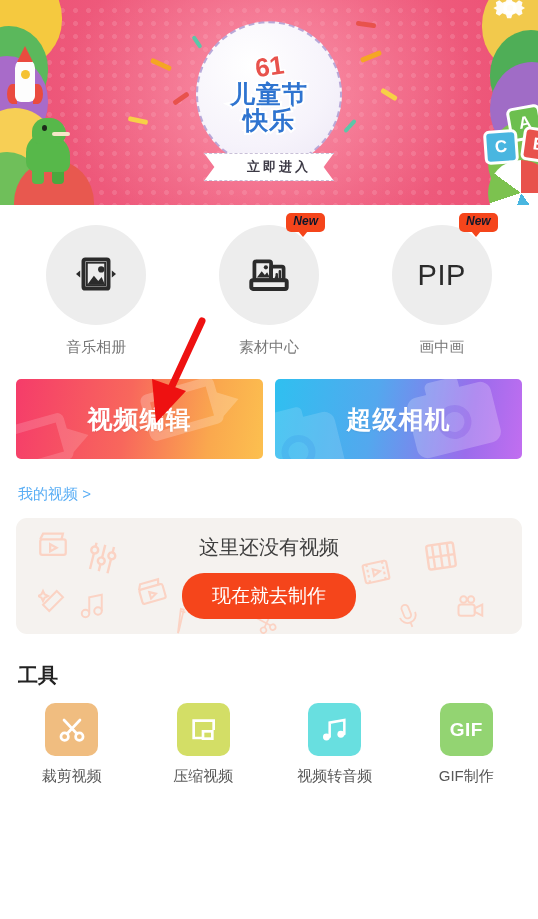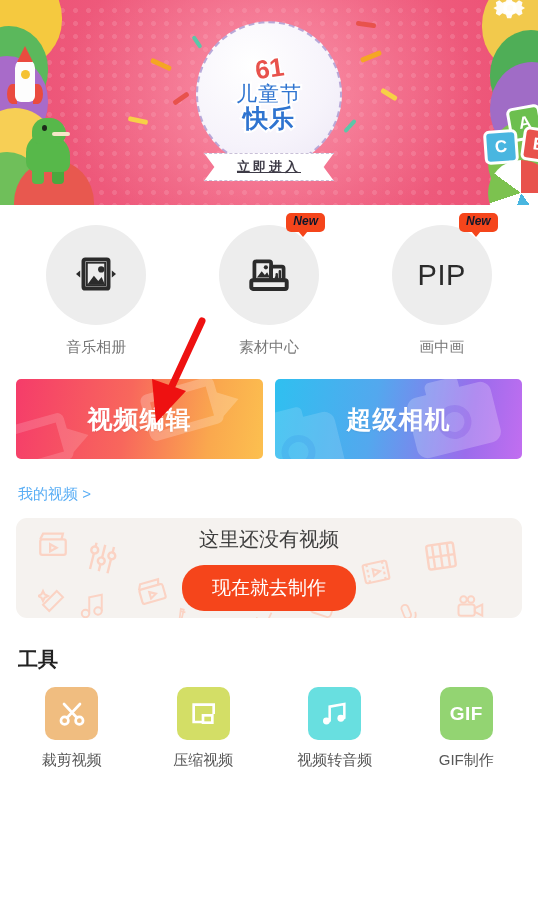--- a/index.html
+++ b/index.html
@@ -73,31 +73,31 @@
 
   .banner-circle {
     position:absolute; left:50%; top:50%; transform:translate(-50%,-56%);
     width:146px; height:146px; border-radius:50%;
     background: radial-gradient(circle at 38% 30%, #ffffff 0%, #f6f3fb 60%, #ece7f5 100%);
     border: 2px dashed #b9a8d8;
     display:flex; flex-direction:column; align-items:center; justify-content:center;
   }
   .bc-61 { font-size:26px; font-weight:700; color:#e8524c; line-height:1;
            -webkit-text-stroke:3px #fff; paint-order: stroke fill; transform:rotate(-8deg); margin-bottom:2px;}
-  .bc-l1 { font-size:21px; font-weight:400; color:#2f74d0; letter-spacing:1px; line-height:1.05;
+  .bc-l1 { font-size:25px; font-weight:700; color:#2f74d0; letter-spacing:1px; line-height:1.05;
            -webkit-text-stroke:4px #fff; paint-order: stroke fill; }
   .bc-l2 { font-size:25px; font-weight:700; color:#2f74d0; letter-spacing:1px; line-height:1.1;
            -webkit-text-stroke:4px #fff; paint-order: stroke fill; }
 
   .ribbon {
     position:absolute; left:50%; bottom:24px; transform:translateX(-50%);
     background:#fff; color:#3d3a46; font-size:13px; font-weight:700; letter-spacing:3px;
     padding:4px 22px; border:1px dashed #c9c0d8;
     clip-path: polygon(0 0, 100% 0, 92% 50%, 100% 100%, 0 100%, 8% 50%);
-    min-width:130px; text-align:center;text-decoration:underline;
+    min-width:130px; text-align:right;
   }
 
   
   .features { display:flex; padding: 20px 10px 0 10px; }
   .feature { flex:1; display:flex; flex-direction:column; align-items:center; position:relative; }
   .feat-circle {
     width:100px; height:100px; border-radius:50%; background:#ededed;
     display:flex; align-items:center; justify-content:center; position:relative;
   }
   .feat-label { margin-top:13px; font-size:15px; color:#787878; }
@@ -128,21 +128,21 @@
                        border-bottom:17px solid transparent; border-left:26px solid #fff; }
   .cam-ghost { width:86px; height:62px; background:#fff; border-radius:11px; }
   .cam-ghost .lens { position:absolute; left:26px; top:16px; width:34px; height:34px; border-radius:50%; border:7px solid rgba(150,110,220,0.55); }
   .cam-ghost .top { position:absolute; left:22px; top:-11px; width:34px; height:13px; background:#fff; border-radius:5px 5px 0 0; }
 
   
   .section-head { display:flex; align-items:baseline; justify-content:space-between; padding: 26px 18px 0 18px; }
   .section-title { font-size:20px; font-weight:700; color:#222; }
   .section-link { font-size:15px; color:#5aaef5; }
   .draft-card {
-    margin: 14px 16px 0 16px; height:100px; background:#f5f2ef; border-radius:11px;
+    margin: 14px 16px 0 16px; height:116px; background:#f5f2ef; border-radius:11px;
     position:relative; overflow:hidden; display:flex; flex-direction:column;
     align-items:center; justify-content:center;
   }
   .draft-empty { font-size:20px; color:#3d3d3d; position:relative; z-index:2; }
   .draft-btn {
     margin-top:12px; background:#f5451b; color:#fff; font-size:19px;
     padding:10px 30px; border:none; border-radius:22px; position:relative; z-index:2;
     font-family:"Liberation Sans", sans-serif; cursor:pointer;
   }
   .dd { position:absolute; opacity:1; color:#fbd3c4; }

